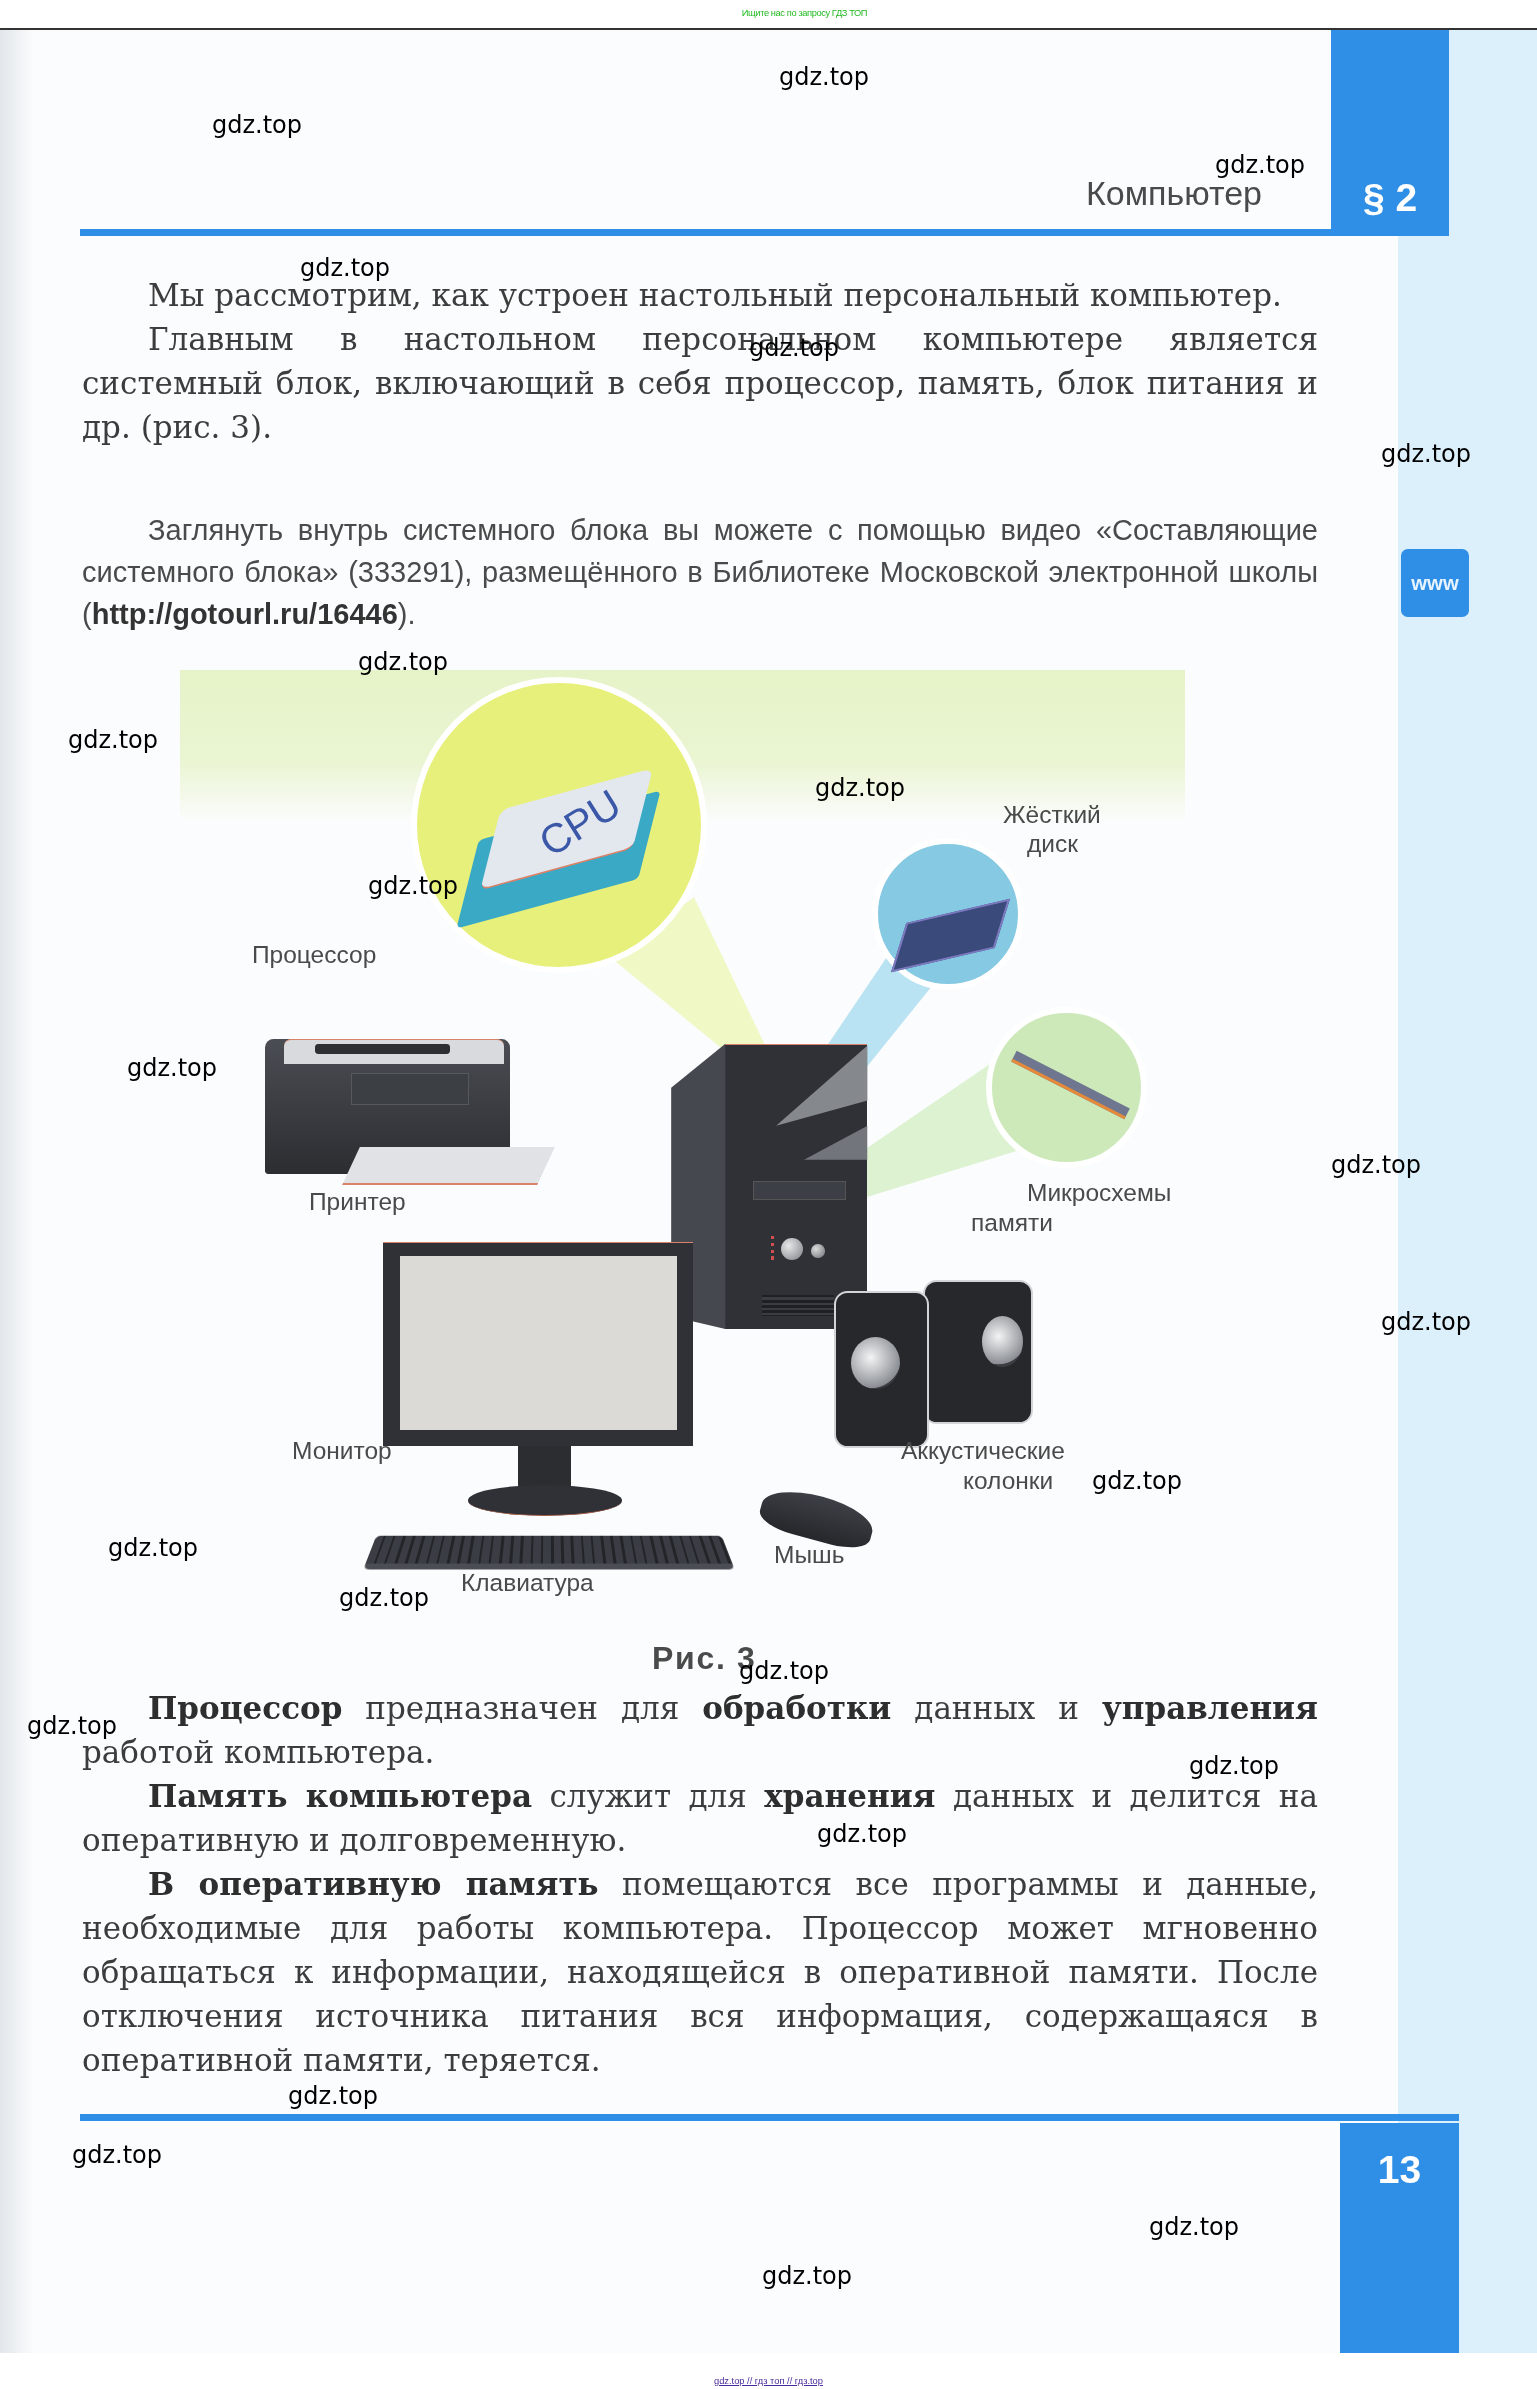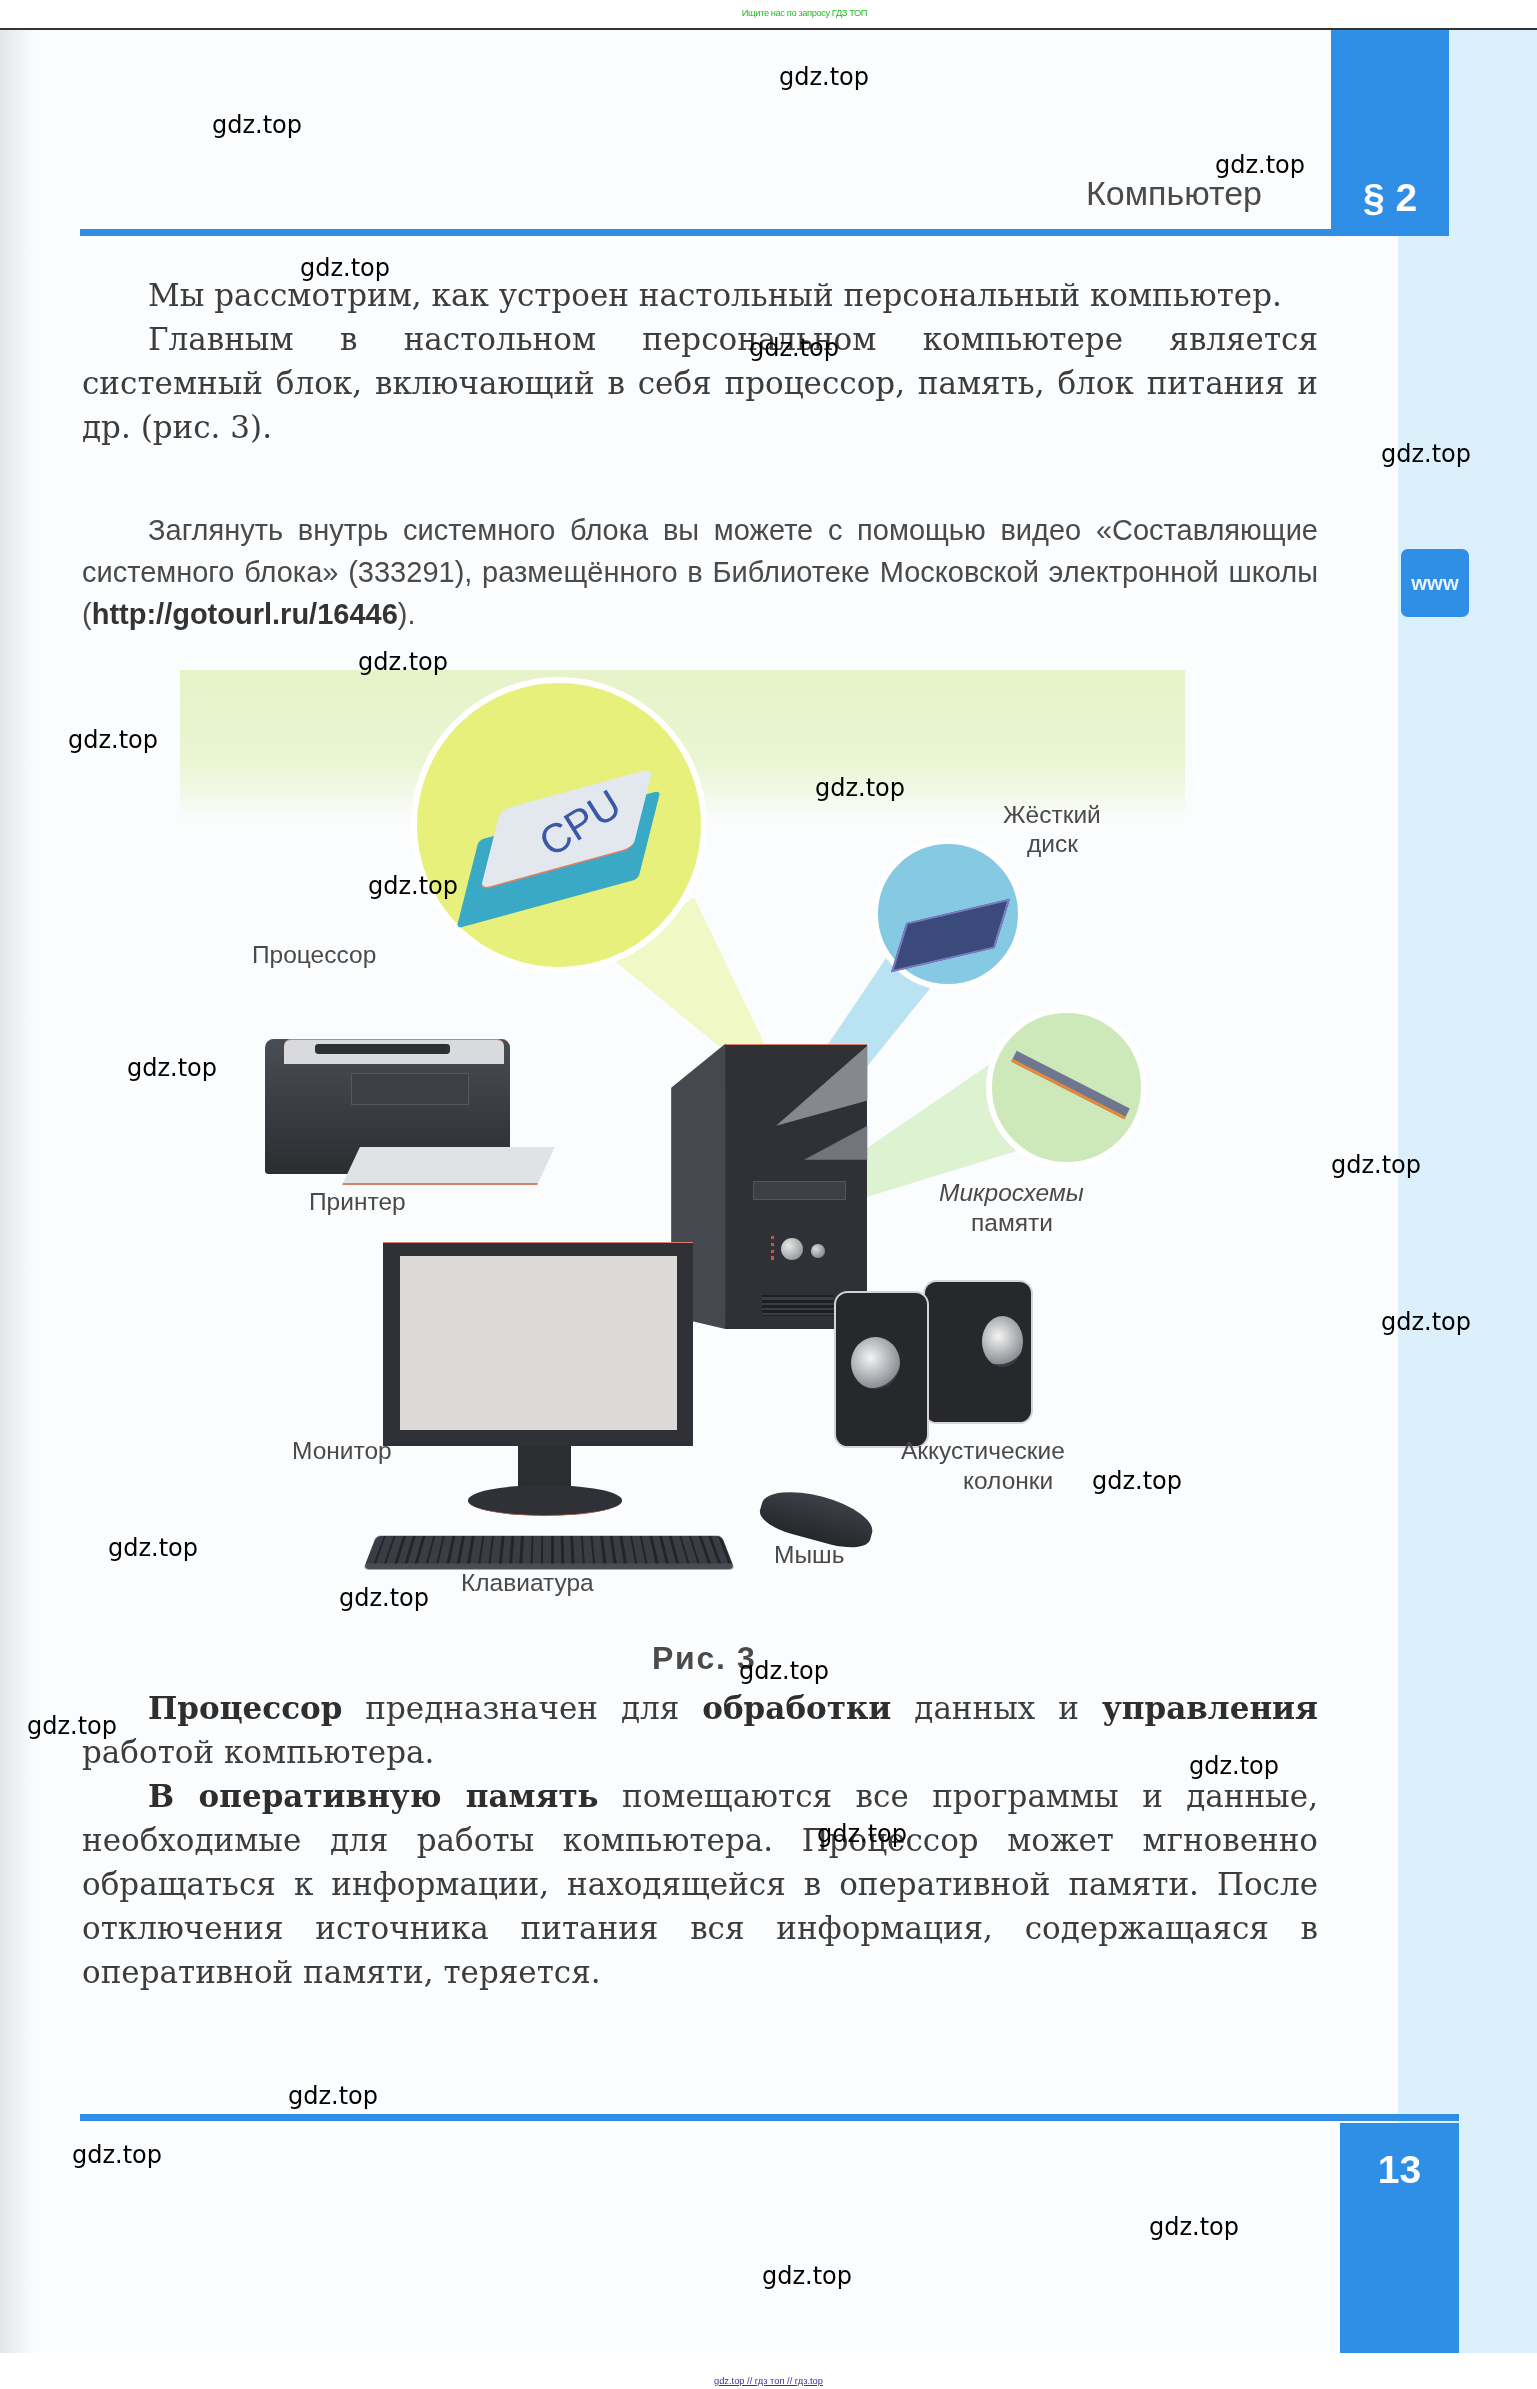--- a/index.html
+++ b/index.html
@@ -152,21 +152,21 @@
       <polygon points="793,1285 857,1233 857,1570 793,1555" fill="#45484e"></polygon>
       <polygon points="917,1330 1025,1235 1025,1300" fill="#8f9398" opacity="0.9"></polygon>
       <polygon points="950,1370 1025,1330 1025,1370" fill="#8f9398" opacity="0.7"></polygon>
     </svg>
     <div class="tower-bay"></div>
     <div class="tower-leds"></div>
     <div class="tower-btn1"></div>
     <div class="tower-btn2"></div>
     <div class="tower-vent"></div>
 
-    <div class="label" style="left:939px;top:1178px;font-style:italic;">Микросхемы</div>
+    <div class="label" style="left:1027px;top:1178px;">Микросхемы</div>
     <div class="label" style="left:971px;top:1208px;">памяти</div>
 
     <div class="mon-frame"></div>
     <div class="mon-screen"></div>
     <div class="mon-neck"></div>
     <div class="mon-base"></div>
     <div class="label" style="left:292px;top:1436px;">Монитор</div>
 
     <div class="spk spk-back"></div>
     <div class="cone cone-back"></div>
@@ -179,20 +179,21 @@
     <div class="label" style="left:774px;top:1540px;">Мышь</div>
 
     <div class="kbd"></div>
     <div class="label" style="left:461px;top:1568px;">Клавиатура</div>
 
     <div class="fig-caption">Рис. 3</div>
   </div>
 
   <div class="text t3" style="top:1656px;">
     <p><b>Процессор</b><span> предназначен для </span><b>обработки</b><span> данных и </span><b>управления</b><span> работой компьютера.</span></p>
+    <p><b>Память компьютера</b><span> служит для </span><b>хранения</b><span> данных и делится на оперативную и долговременную.</span></p>
     <p><b>В оперативную память</b><span> помещаются все программы и данные, необходимые для работы компьютера. Процессор может мгновенно обращаться к информации, находящейся в оперативной памяти. После отключения источника питания вся информация, содержащаяся в оперативной памяти, теряется.</span></p>
   </div>
 
   <div class="foot-line" style="top:2084px;"></div>
   <div class="page-num-box" style="top:2093px;"></div>
   <div class="page-num" style="top:2118px;">13</div>
 </div>
 
 <div class="bottombar"></div>
 <div class="bottombar-text">gdz.top // гдз топ // гдз.top</div>

